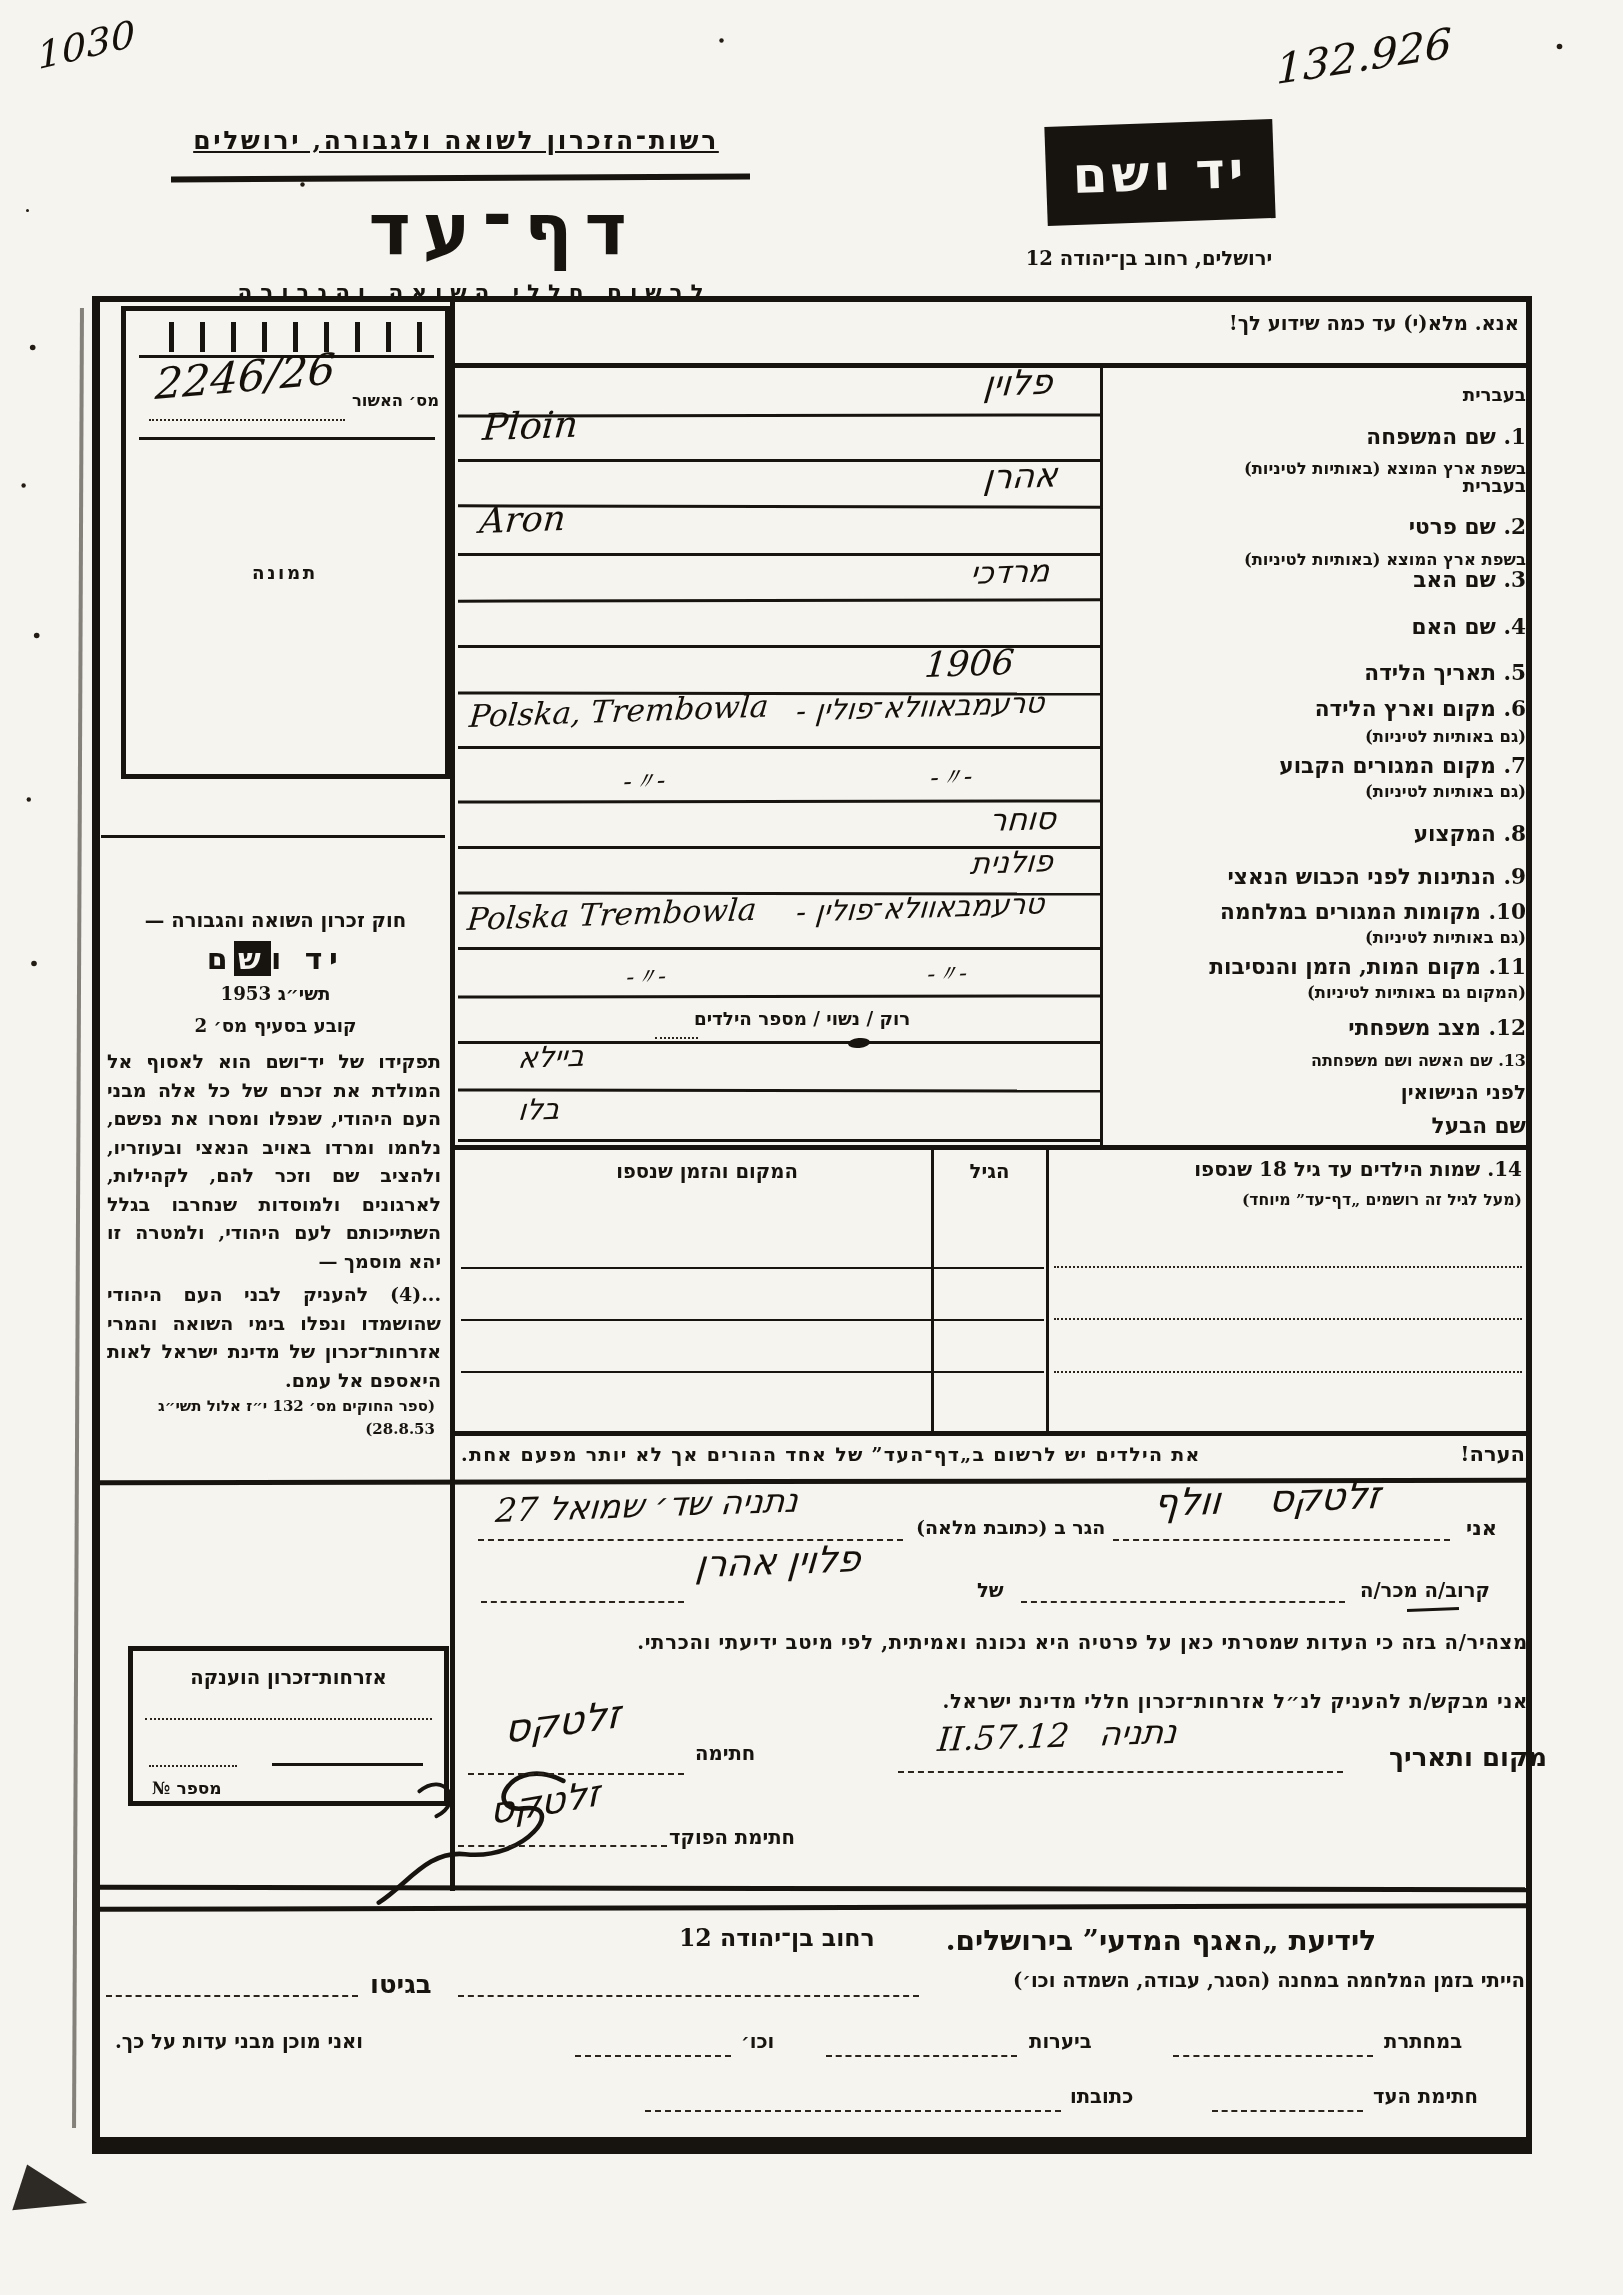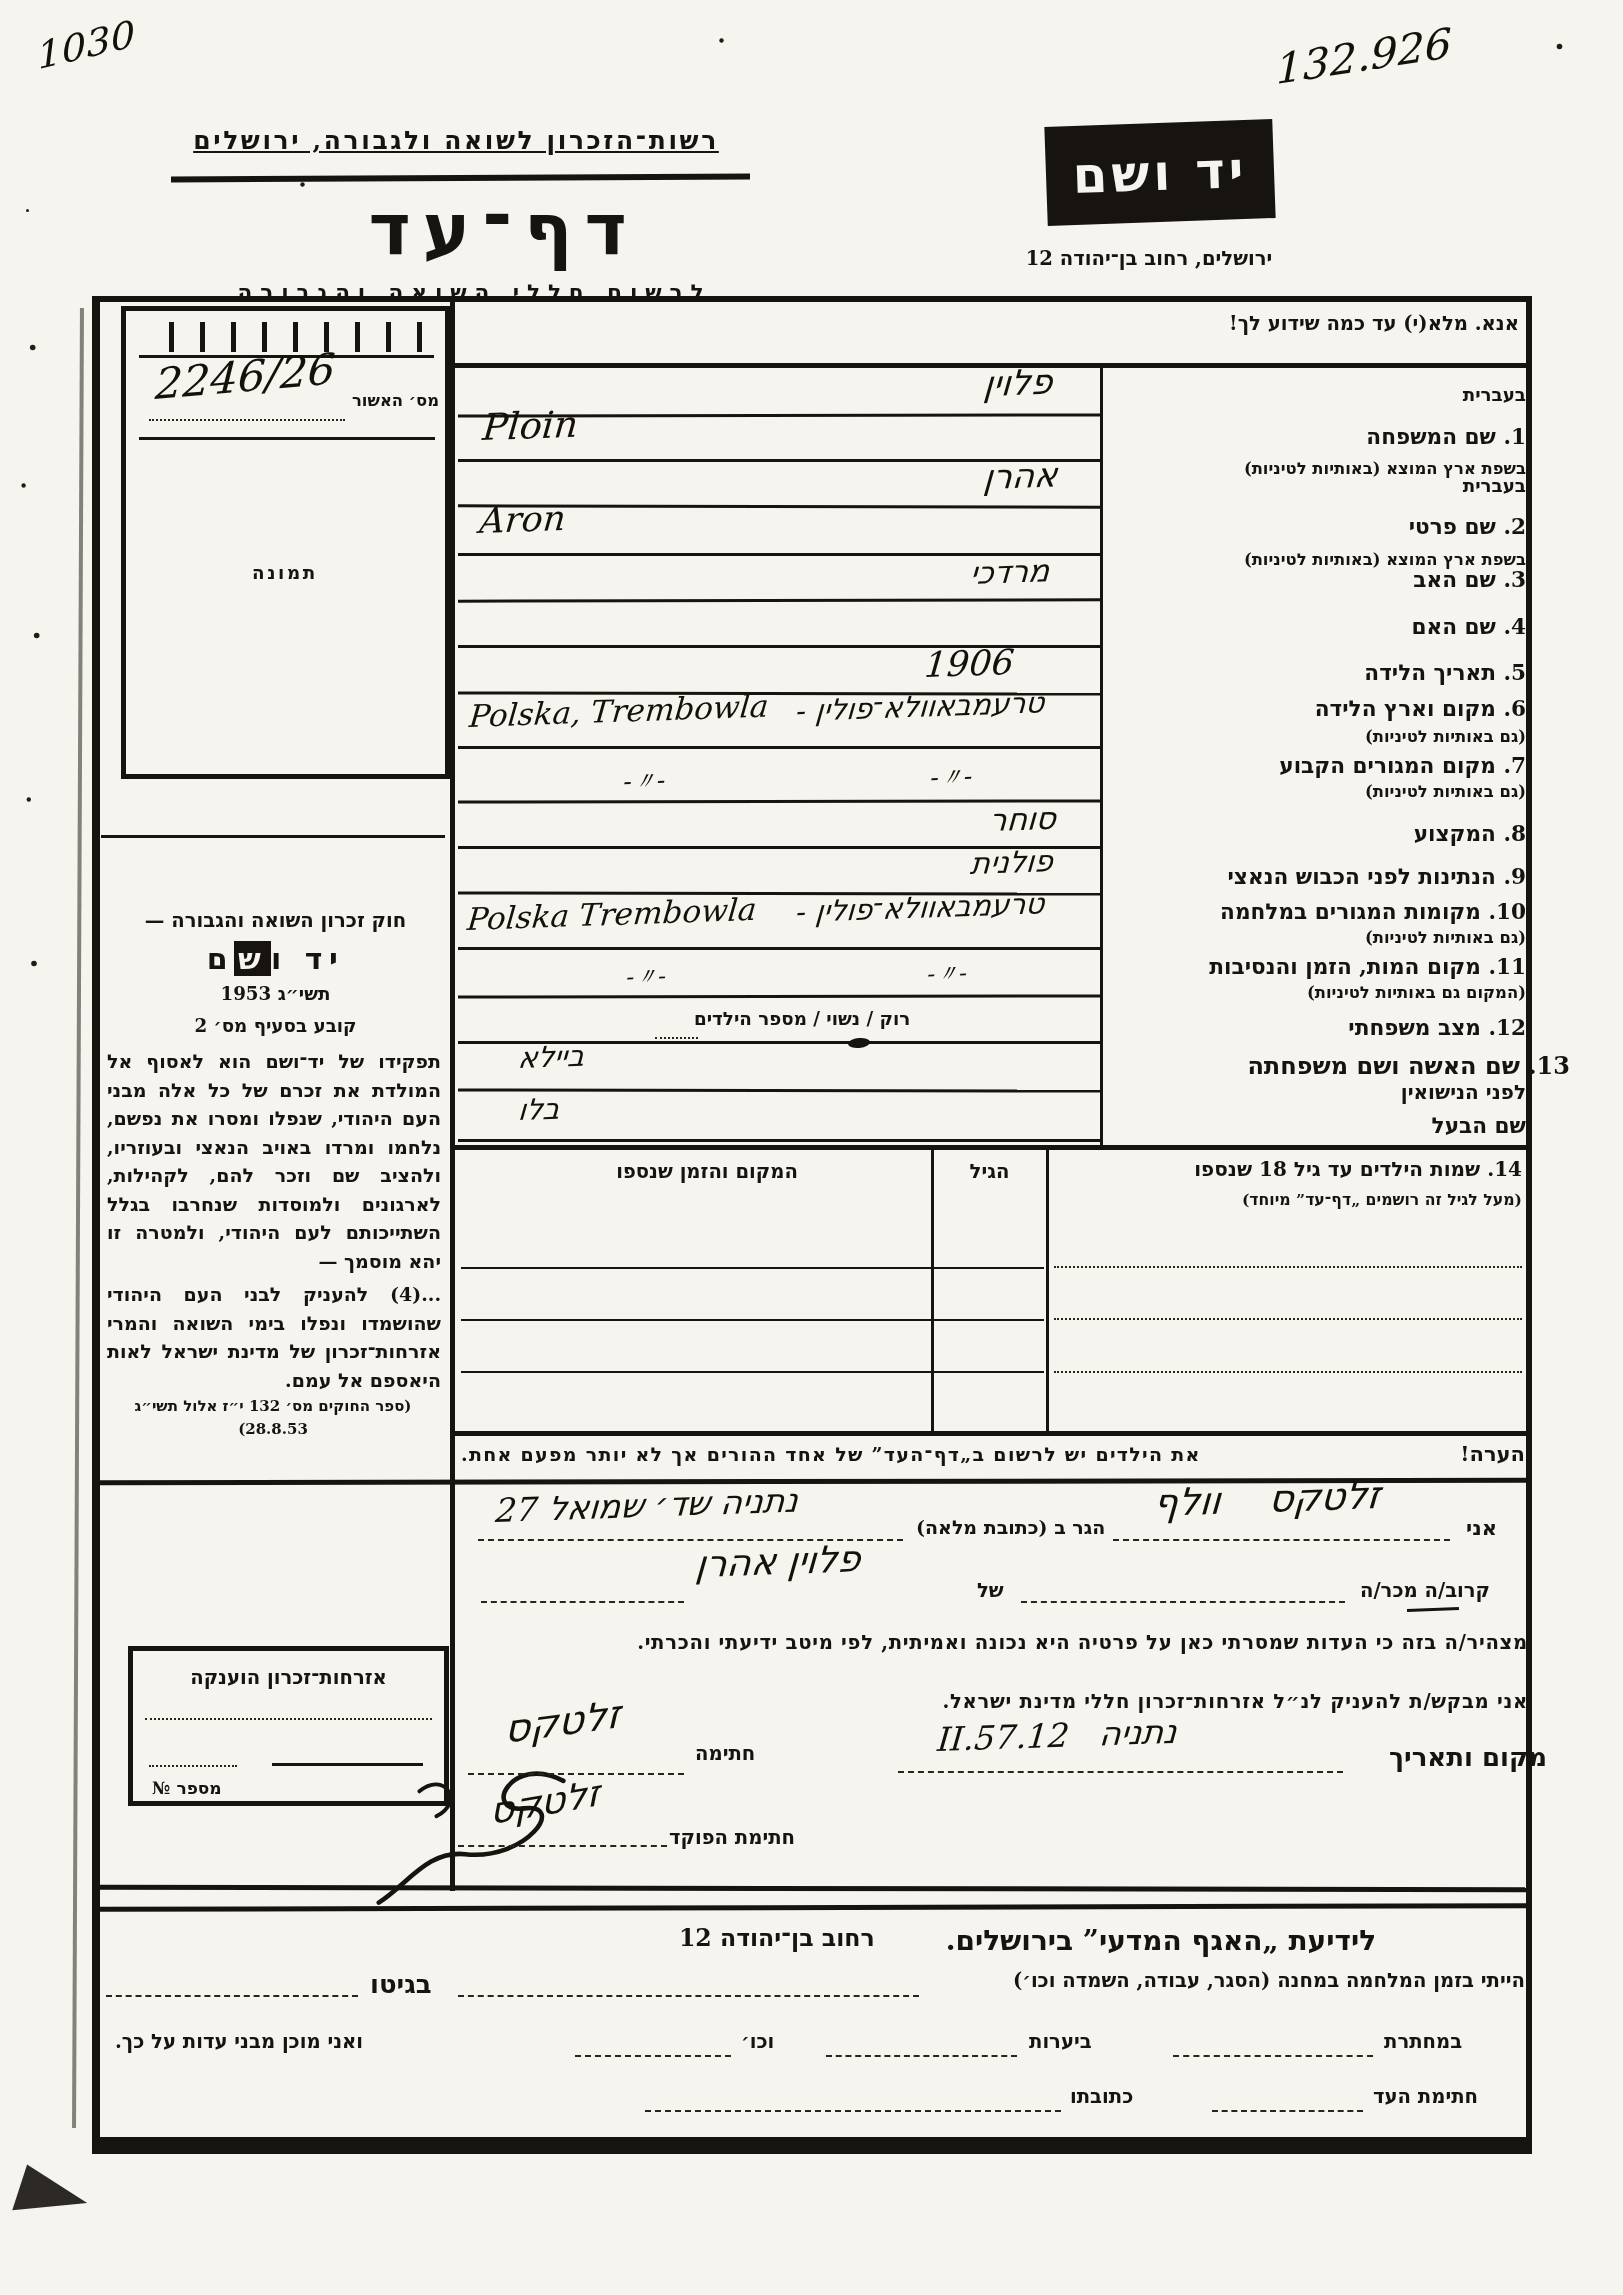--- a/index.html
+++ b/index.html
@@ -9,21 +9,21 @@
   .lbl{font-family:"DejaVu Serif","DejaVu Sans",serif;font-weight:bold;color:#17130e;white-space:nowrap;}
   .rt{text-align:right;}
   .ctr{text-align:center;}
   .hw{font-family:"DejaVu Serif","DejaVu Sans",serif;font-style:italic;color:#15100a;
       transform:skewX(-7deg) rotate(-2deg);transform-origin:left bottom;white-space:nowrap;}
   .ln{background:#17130e;height:2.6px;}
   .thick{background:#17130e;}
   .dln{border-top:2.6px dashed #2a241c;height:0;}
   .dot{border-top:2.6px dotted #2a241c;height:0;}
   .box{box-sizing:border-box;border:5.9px solid #17130e;}
-  .wrap{white-space:normal;}
+  .wrap{white-space:normal;text-align:right;}
 </style>
 </head>
 <body>
 
 <div class="page">
 
   <div class="abs hw" dir="ltr" style="left:39px;top:34px;font-size:38px;transform:skewX(-10deg) rotate(-14deg);">1030</div>
   <div class="abs hw" dir="ltr" style="left:1276px;top:45px;font-size:42px;transform:skewX(-9deg) rotate(-9deg);">132.926</div>
 
   <div class="abs lbl ctr" style="left:160px;top:126px;width:592px;font-size:25px;letter-spacing:2.6px;text-decoration:underline;">רשות־הזכרון לשואה ולגבורה, ירושלים</div>
@@ -88,21 +88,21 @@
   <div class="abs lbl rt" style="left:1107px;top:727px;width:419px;font-size:16.4px;">(גם באותיות לטיניות)</div>
   <div class="abs lbl rt" style="left:1107px;top:753px;width:419px;font-size:21.6px;">7. מקום המגורים הקבוע</div>
   <div class="abs lbl rt" style="left:1107px;top:782px;width:419px;font-size:16.4px;">(גם באותיות לטיניות)</div>
   <div class="abs lbl rt" style="left:1107px;top:821px;width:419px;font-size:21.6px;">8. המקצוע</div>
   <div class="abs lbl rt" style="left:1107px;top:864px;width:419px;font-size:21.6px;">9. הנתינות לפני הכבוש הנאצי</div>
   <div class="abs lbl rt" style="left:1107px;top:899px;width:419px;font-size:21.6px;">10. מקומות המגורים במלחמה</div>
   <div class="abs lbl rt" style="left:1107px;top:928px;width:419px;font-size:16.4px;">(גם באותיות לטיניות)</div>
   <div class="abs lbl rt" style="left:1107px;top:954px;width:419px;font-size:21.6px;">11. מקום המות, הזמן והנסיבות</div>
   <div class="abs lbl rt" style="left:1107px;top:983px;width:419px;font-size:16.4px;">(המקום גם באותיות לטיניות)</div>
   <div class="abs lbl rt" style="left:1107px;top:1015px;width:419px;font-size:21.6px;">12. מצב משפחתי</div>
-  <div class="abs lbl rt" style="left:1151px;top:1051px;width:419px;font-size:24px;">13. שם האשה ושם משפחתה</div>
+  <div class="abs lbl rt" style="left:1107px;top:1051px;width:419px;font-size:16px;">13. שם האשה ושם משפחתה</div>
   <div class="abs lbl rt" style="left:1107px;top:1080px;width:419px;font-size:20px;">לפני הנישואין</div>
   <div class="abs lbl rt" style="left:1107px;top:1113px;width:419px;font-size:21.6px;">שם הבעל</div>
 
   <div class="abs ln" style="left:458px;top:414px;width:645px;transform:rotate(-.1deg);"></div>
   <div class="abs ln" style="left:458px;top:459px;width:645px;"></div>
   <div class="abs ln" style="left:458px;top:505px;width:645px;transform:rotate(.12deg);"></div>
   <div class="abs ln" style="left:458px;top:553px;width:645px;"></div>
   <div class="abs ln" style="left:458px;top:599px;width:645px;transform:rotate(-.12deg);"></div>
   <div class="abs ln" style="left:458px;top:645px;width:645px;"></div>
   <div class="abs ln" style="left:458px;top:692px;width:645px;transform:rotate(.1deg);"></div>

